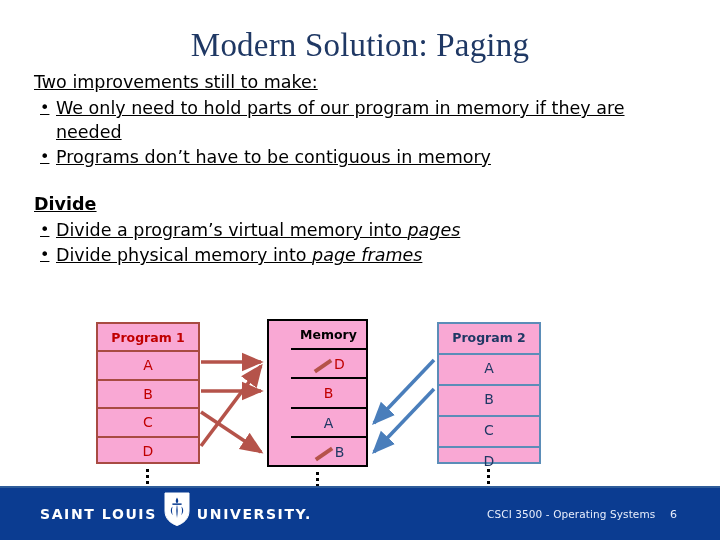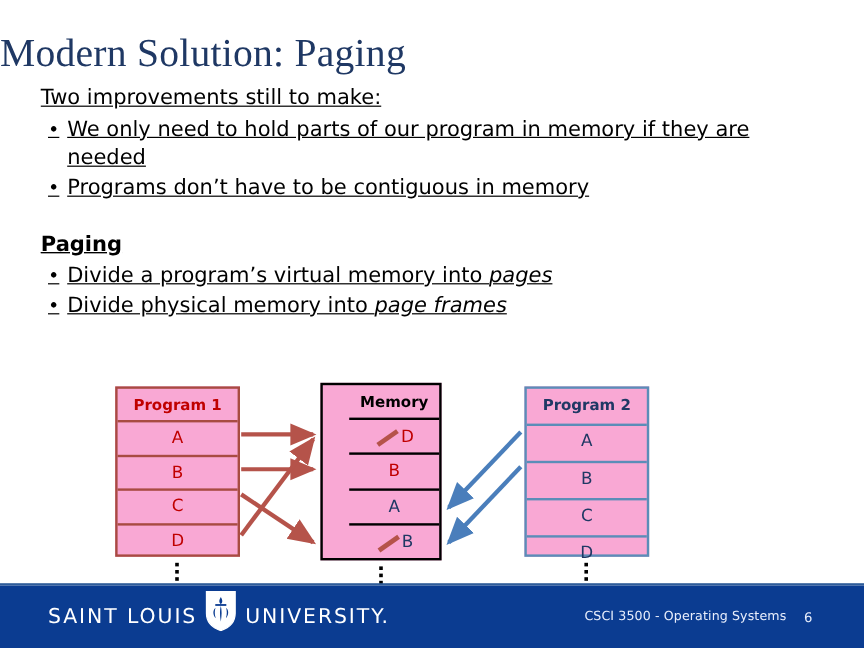--- a/index.html
+++ b/index.html
@@ -15,20 +15,21 @@
     font-family: "DejaVu Sans", sans-serif;
     -webkit-font-smoothing: none;
   }
 
   
   #slide-title {
     position: absolute;
     left: 0;
     top: 26px;
     width: 720px;
+    text-align: center;
     font-family: "Liberation Serif", "DejaVu Serif", serif;
     font-size: 33px;
     line-height: 38px;
     color: #1F3864;
     letter-spacing: 0.2px;
     white-space: nowrap;
   }
 
   
   #body-text {
@@ -204,23 +205,23 @@
   }
   #footer-logo {
     position: absolute;
     left: 40px; top: 500px;
     height: 28px;
     display: flex;
     align-items: center;
   }
   .logo-word {
     color: #ffffff;
-    font-size: 17px;
+    font-size: 14px;
     letter-spacing: 1.6px;
-    font-weight: normal;
+    font-weight: bold;
   }
   #shield-icon {
     margin: 0 7px;
     position: relative;
     top: -3px;
   }
   #footer-course {
     position: absolute;
     left: 487px; top: 508px;
     color: #e8eefc;
@@ -249,21 +250,21 @@
     <span class="bullet-text">We only need to hold parts of our program in memory if they are needed</span>
   </div>
 
   <div class="bullet-row">
     <span class="bullet-mark">•</span>
     <span class="bullet-text">Programs don’t have to be contiguous in memory</span>
   </div>
 
   <div class="section-gap"></div>
 
-  <p id="section-heading">Paging</p>
+  <p id="section-heading">Divide</p>
 
   <div class="bullet-row">
     <span class="bullet-mark">•</span>
     <span class="bullet-text"><span>Divide a program’s virtual memory into </span><span class="ital">pages</span></span>
   </div>
 
   <div class="bullet-row">
     <span class="bullet-mark">•</span>
     <span class="bullet-text"><span>Divide physical memory into </span><span class="ital">page frames</span></span>
   </div>

